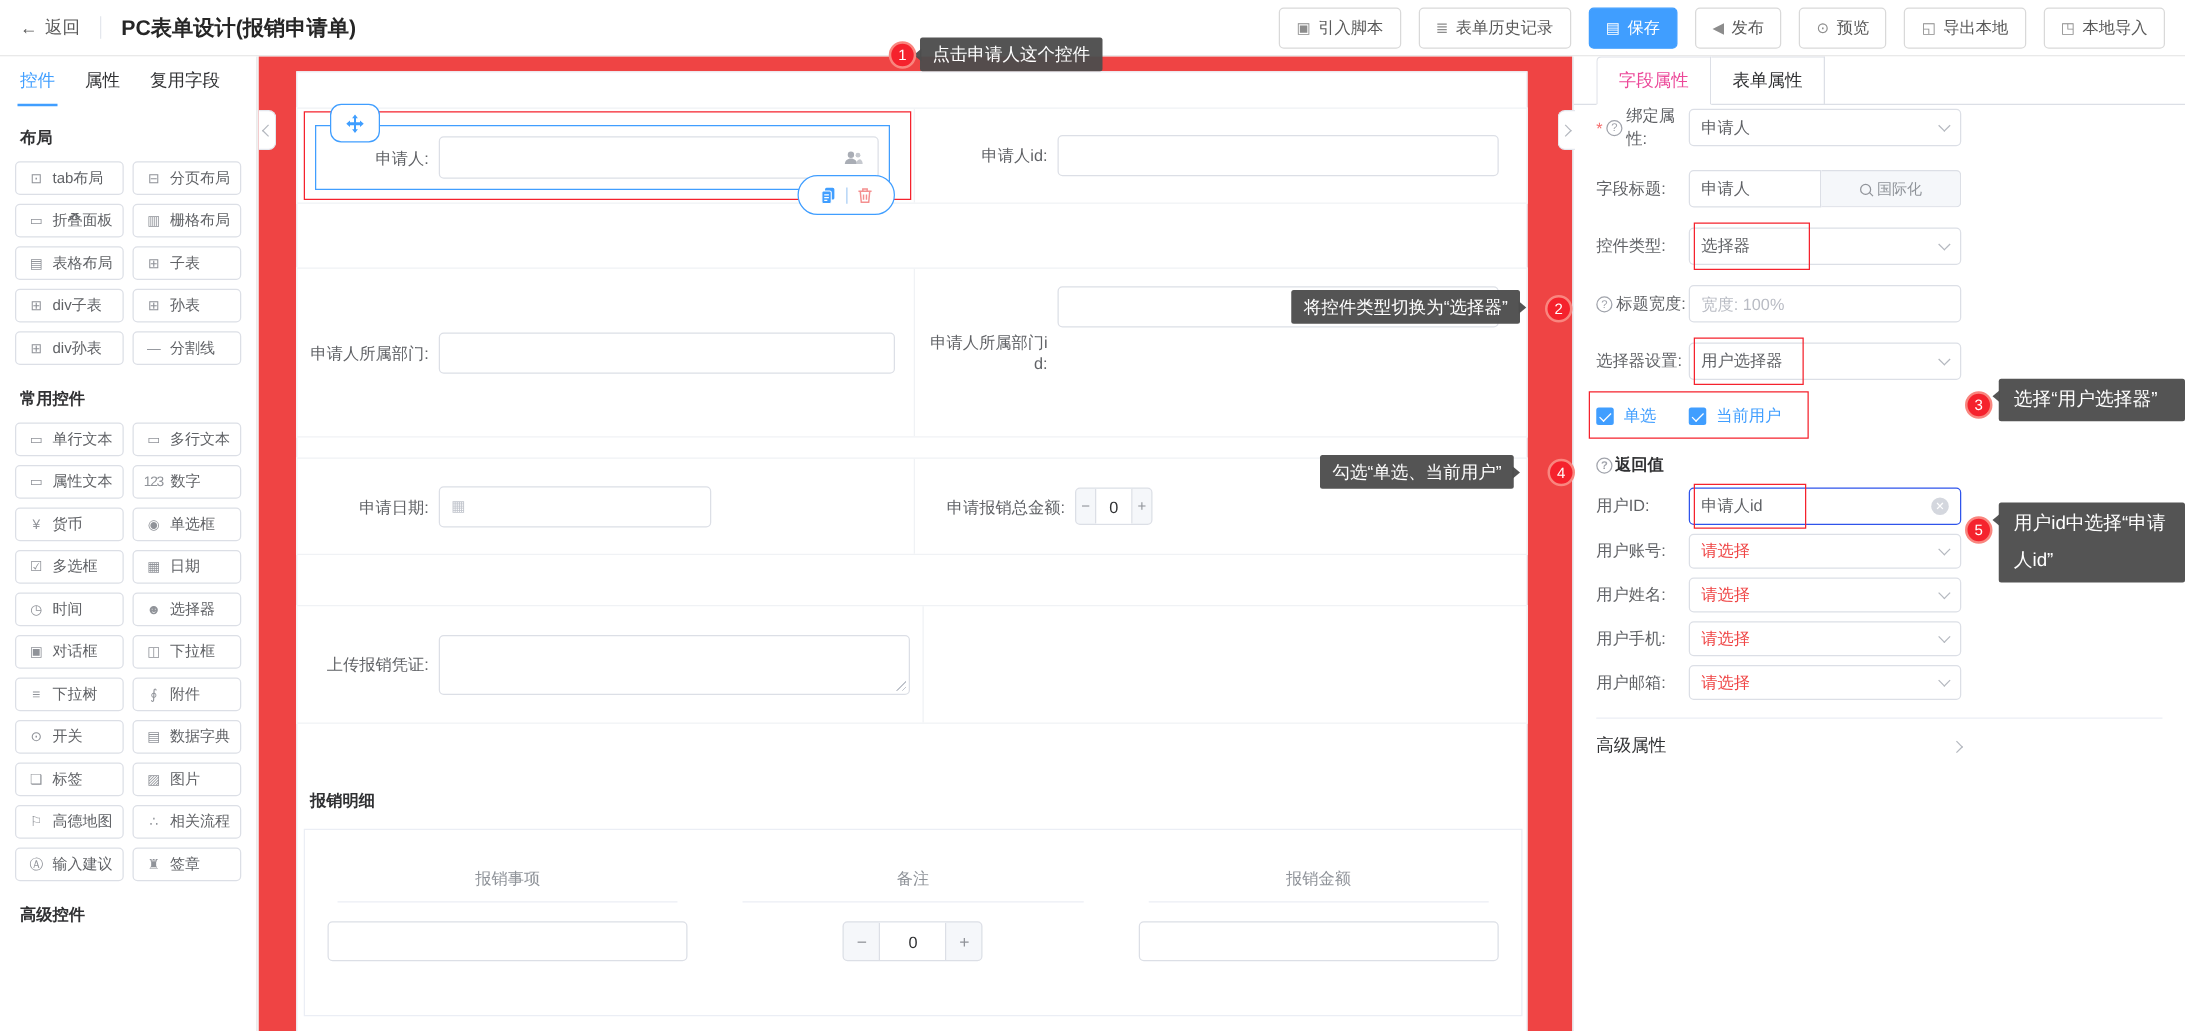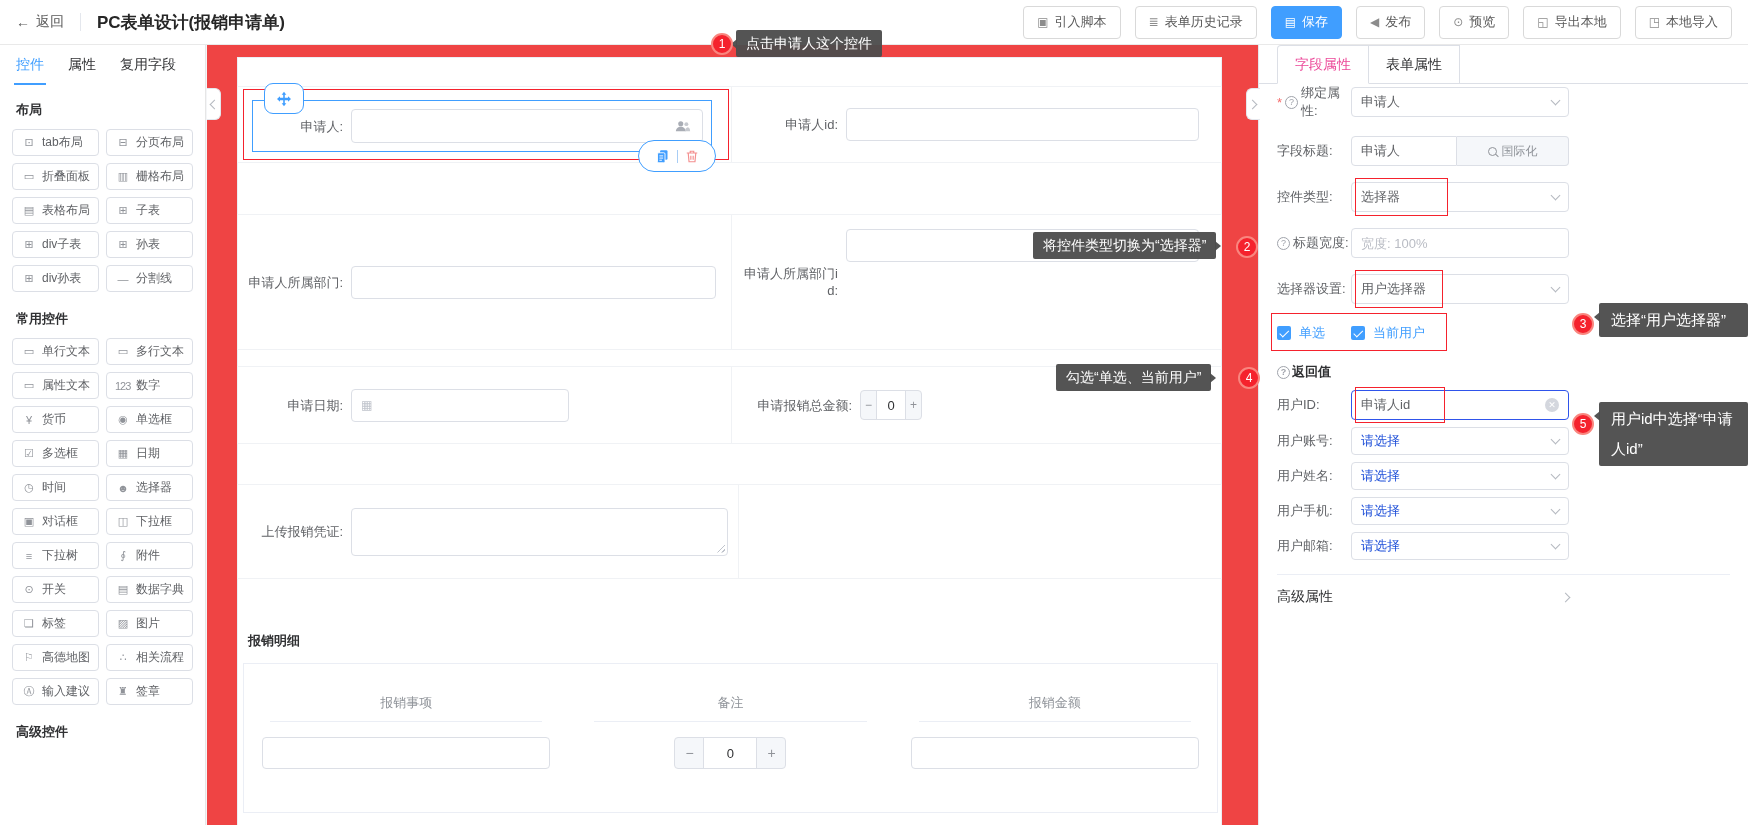--- a/index.html
+++ b/index.html
@@ -99,21 +99,21 @@
   .ibody{padding:0 18px;position:relative;}
   .icol{width:292px;}
   .isec-head{height:44px;display:flex;align-items:center;justify-content:space-between;font-size:14px;color:#303133;cursor:pointer;}
   .irow{display:flex;align-items:center;margin-bottom:16px;position:relative;}
   .ilabel{width:74px;flex:none;font-size:13px;color:#606266;display:flex;align-items:center;gap:3px;}
   .req{color:#f56c6c;}
   .qicon{width:13px;height:13px;border:1px solid #a0a3ab;border-radius:50%;color:#a0a3ab;font-size:9px;line-height:11px;
          text-align:center;flex:none;display:inline-block;box-sizing:border-box;}
   .isel{flex:1;height:30px;border:1px solid #dcdfe6;border-radius:4px;display:flex;align-items:center;
         justify-content:space-between;padding:0 9px;font-size:13px;color:#606266;background:#fff;box-sizing:border-box;cursor:pointer;}
-  .isel .ph{color:#1d4ed8;}
+  .isel .ph{color:#ef4444;}
   .iinput{width:106px;height:30px;border:1px solid #dcdfe6;border-radius:4px 0 0 4px;box-sizing:border-box;padding:0 9px;
           font-size:13px;color:#606266;display:flex;align-items:center;background:#fff;}
   .i18n-btn{height:30px;flex:1;background:#f5f7fa;border:1px solid #dcdfe6;border-left:none;border-radius:0 4px 4px 0;
             display:flex;align-items:center;justify-content:center;gap:5px;font-size:12px;color:#8f9399;box-sizing:border-box;cursor:pointer;}
   .lens{width:9px;height:9px;border:1px solid #909399;border-radius:50%;position:relative;display:inline-block;box-sizing:border-box;}
   .lens::after{content:"";position:absolute;width:4px;height:1px;background:#909399;transform:rotate(45deg);right:-3px;bottom:-1px;}
   .iwidth{flex:1;height:30px;border:1px solid #dcdfe6;border-radius:4px;box-sizing:border-box;padding:0 9px;font-size:13px;
           color:#606266;background:#fff;font-family:inherit;outline:none;}
   .iwidth::placeholder{color:#b9bcc4;}
   .cbrow{margin:16px 0 14px;height:26px;}

